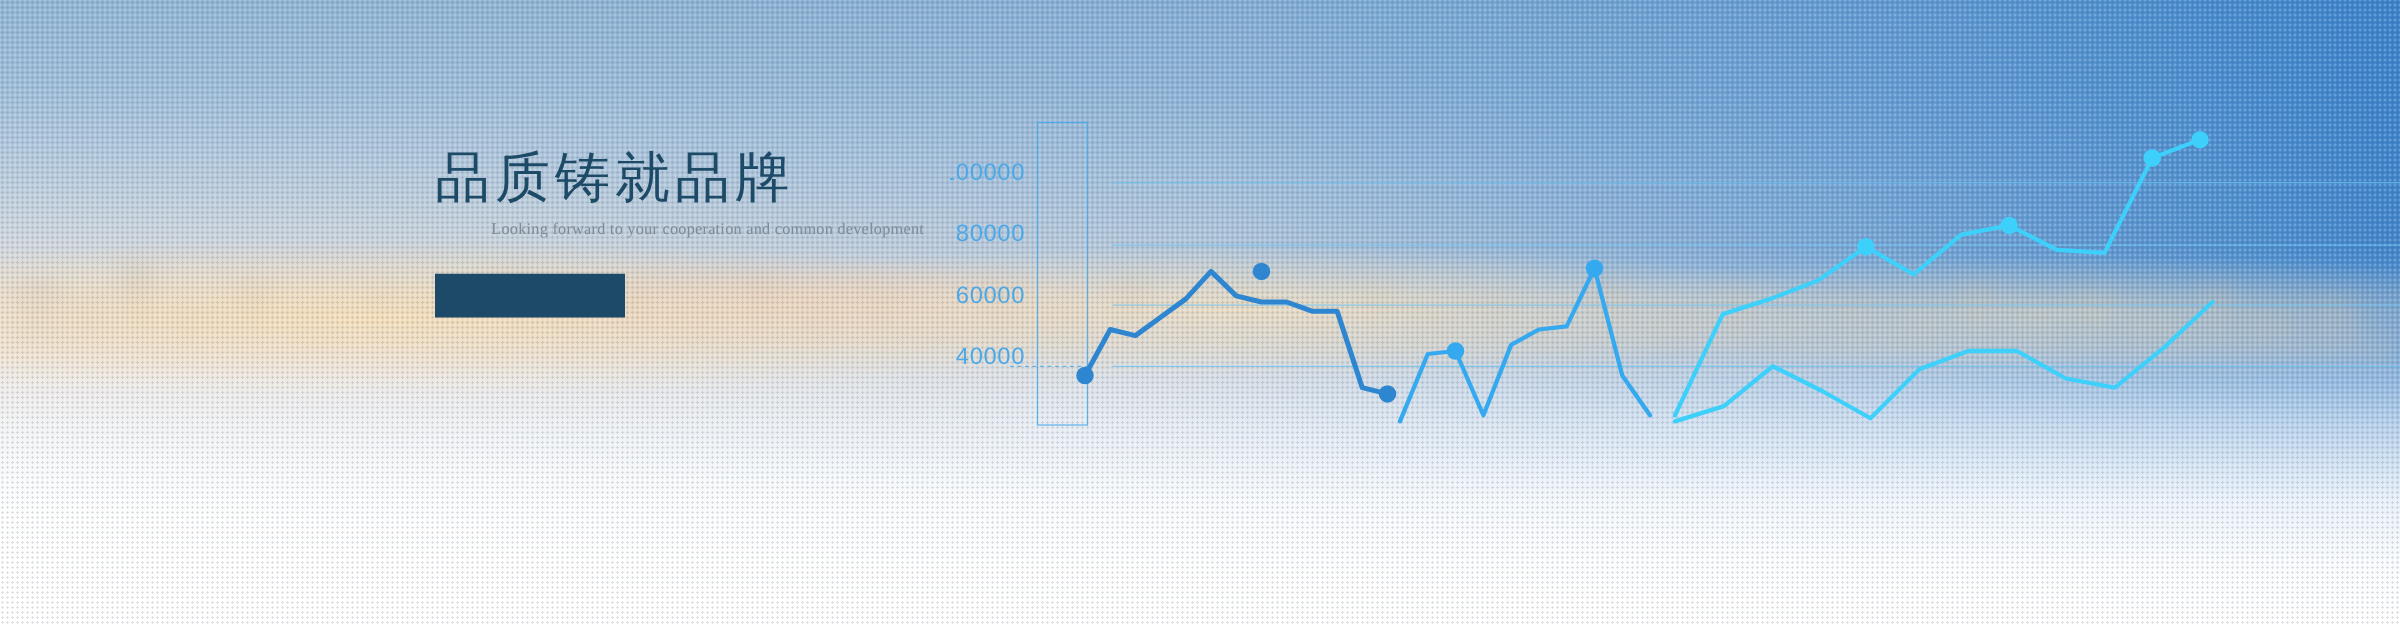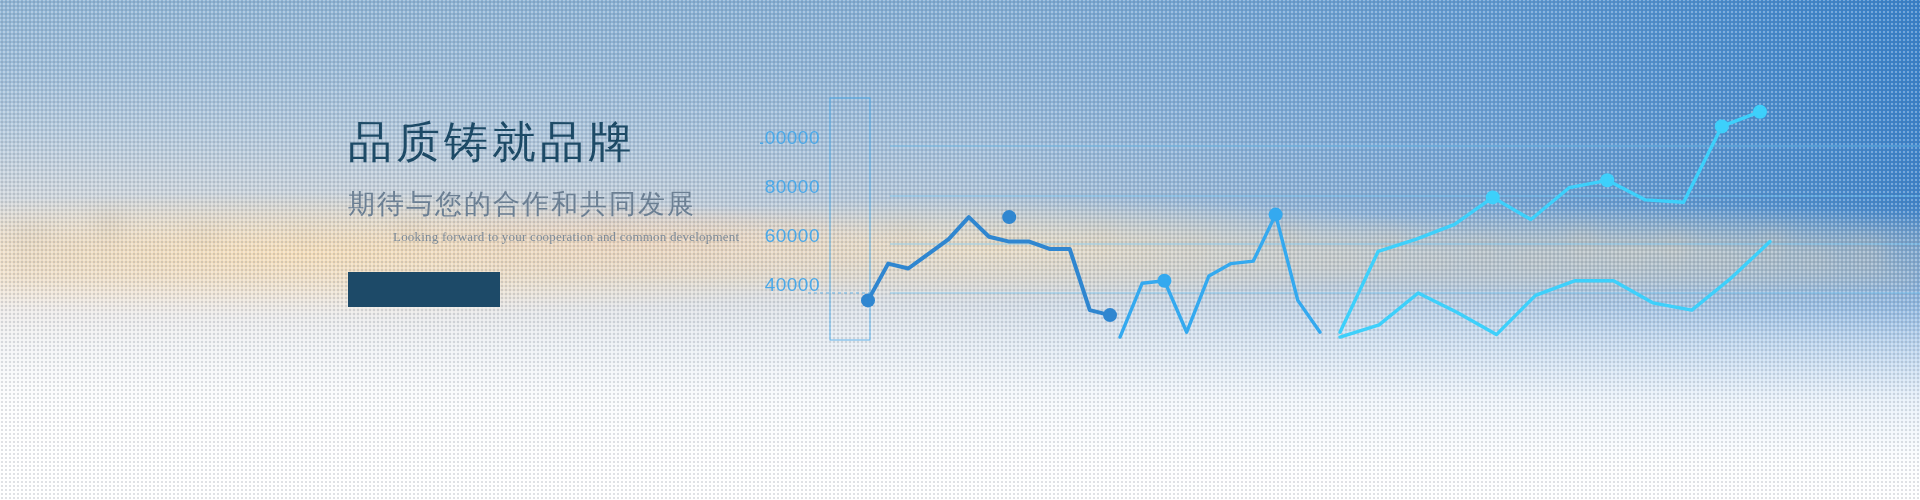--- a/index.html
+++ b/index.html
@@ -203,18 +203,17 @@
         <circle cx="732.7" cy="197.4" r="7" fill="#3dd0fb"></circle>
         <circle cx="847.3" cy="180.3" r="7" fill="#3dd0fb"></circle>
         <circle cx="961.8" cy="126.4" r="7" fill="#3dd0fb"></circle>
         <circle cx="1000.0" cy="111.7" r="7" fill="#3dd0fb"></circle>
         <polyline points="580.0,337.1 619.1,324.9 658.2,293.0 697.3,312.6 736.4,334.6 775.5,295.4 814.5,280.8 853.6,280.8 892.7,302.8 931.8,310.1 970.9,278.3 1010.0,241.6" fill="none" stroke="#3dd0fb" stroke-width="3.4" stroke-linejoin="round" stroke-linecap="round"></polyline>
       </svg>
   </div>
 
   <div class="copy">
     <div class="headline">品质铸就品牌</div>
-    <div class="subline">期待与您的合作和共同发展</div>
     <div class="engline">Looking forward to your cooperation and common development</div>
     <button class="cta"></button>
   </div>
 
 </div>
 
 </body></html>

